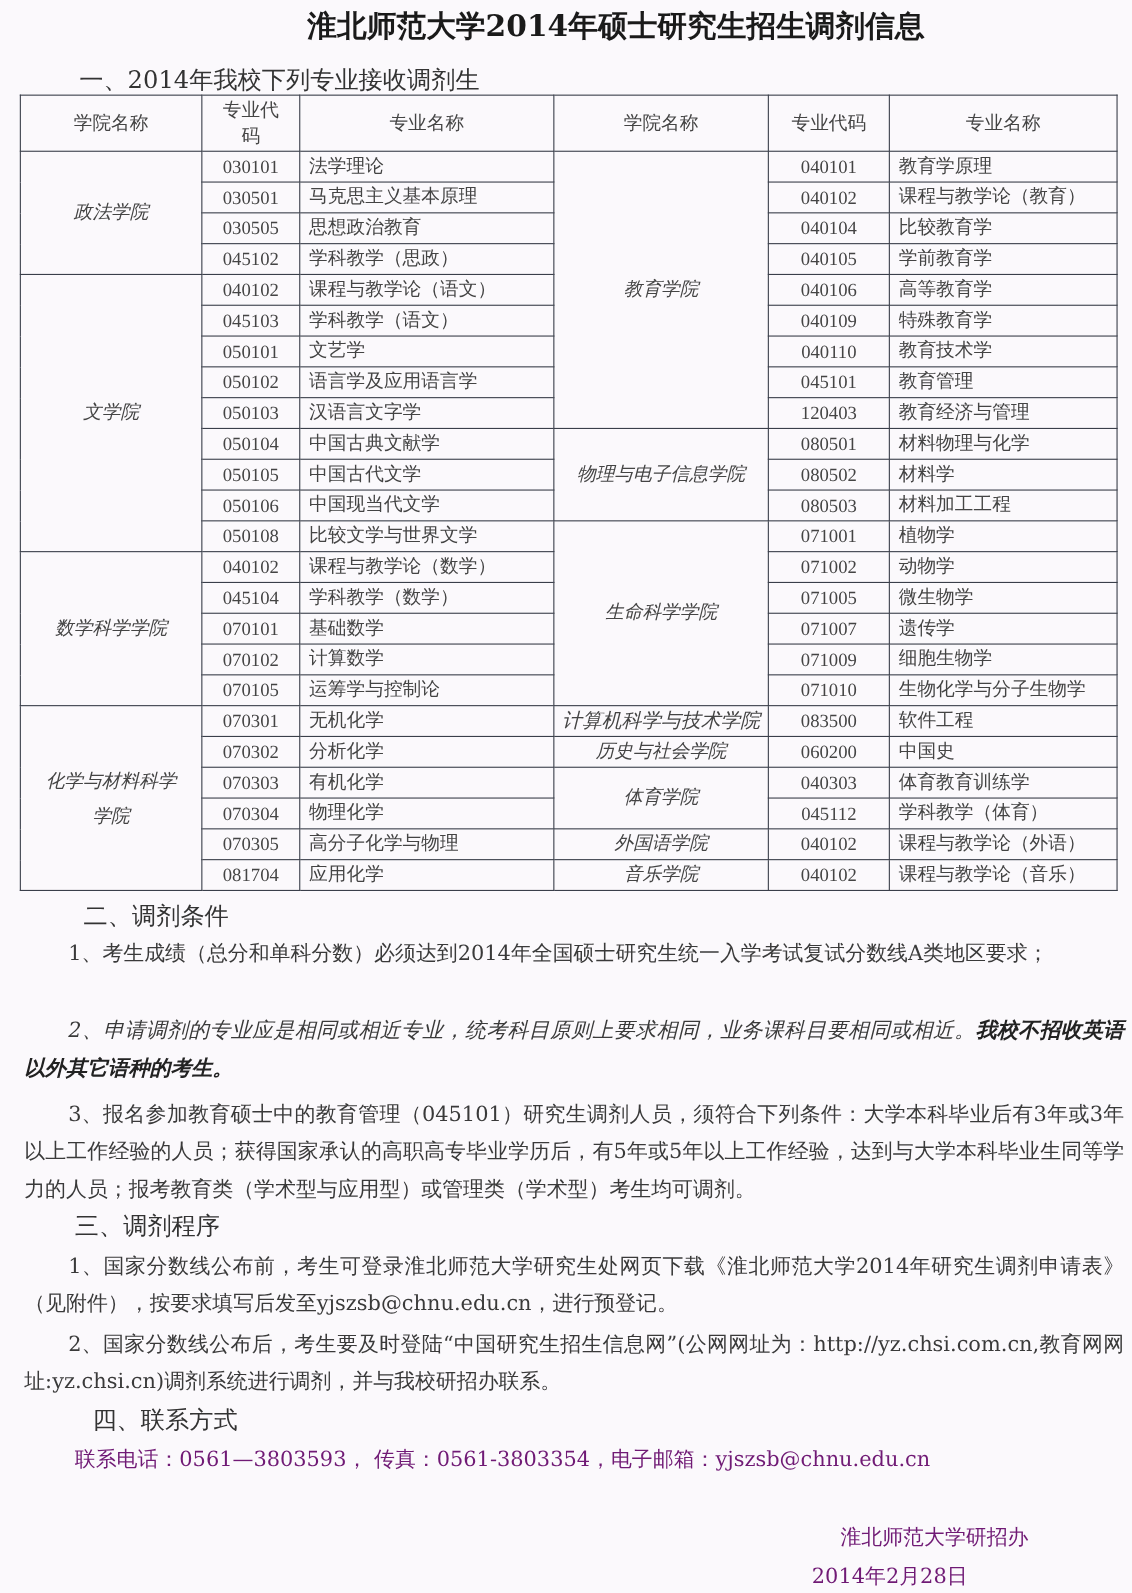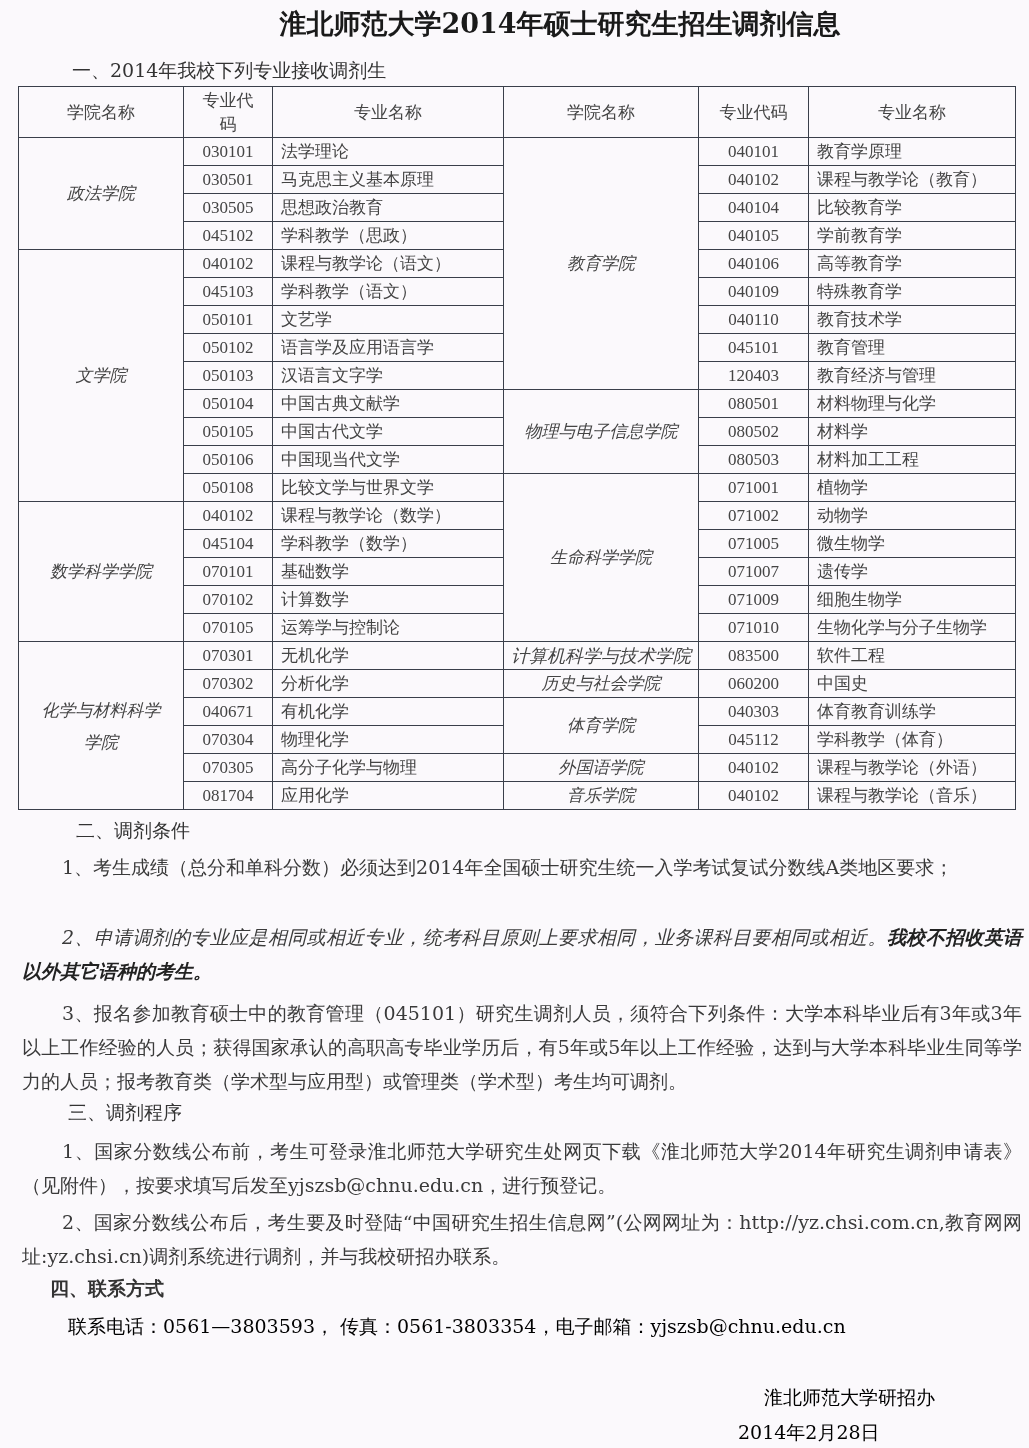--- a/index.html
+++ b/index.html
@@ -9,21 +9,21 @@
     font-family: "DejaVu Serif", "Liberation Serif", serif;
     color: #333;
     position: relative;
   }
   .title {
     position: absolute; left: 0; width: 1120px; top: 6px;
     text-align: center; font-size: 27px; font-weight: bold; color: #1a1a1a;
     letter-spacing: 0px;
   }
   .sec-head {
-    position: absolute; font-size: 19px; color: #333;
+    position: absolute; font-size: 22px; color: #333;
   }
   table.grid {
     position: absolute; left: 18px; top: 86px;
     border-collapse: collapse;
     table-layout: fixed;
     width: 997px;
     font-size: 17px;
   }
   table.grid td, table.grid th {
     border: 1px solid #3a3f4a;
@@ -40,21 +40,21 @@
   table.grid td.code { text-align: center; font-family: "Liberation Serif", serif; font-size: 17px; }
   table.grid td.name { text-align: left; padding-left: 8px; }
   table.grid td.college-small { font-size: 18px; }
   .para {
     position: absolute; left: 22px; width: 1000px;
     font-size: 19px; line-height: 34px; color: #3a3a3a;
     text-align: justify;
   }
   .para .indent { display: inline-block; width: 40px; }
   .bold { font-weight: bold; color: #222; }
-  .sig { position: absolute; font-size: 19px; color: #000000; }
+  .sig { position: absolute; font-size: 19px; color: #701a75; }
 </style>
 </head>
 <body>
 
 <div class="title">淮北师范大学2014年硕士研究生招生调剂信息</div>
 
 <div class="sec-head" style="left:72px; top:58px;">一、2014年我校下列专业接收调剂生</div>
 
 <table class="grid">
   <colgroup>
@@ -202,21 +202,21 @@
         <td class="name">软件工程</td>
       </tr>
       <tr>
         <td class="code">070302</td>
         <td class="name">分析化学</td>
         <td class="college" rowspan="1">历史与社会学院</td>
         <td class="code">060200</td>
         <td class="name">中国史</td>
       </tr>
       <tr>
-        <td class="code">040671</td>
+        <td class="code">070303</td>
         <td class="name">有机化学</td>
         <td class="college" rowspan="2">体育学院</td>
         <td class="code">040303</td>
         <td class="name">体育教育训练学</td>
       </tr>
       <tr>
         <td class="code">070304</td>
         <td class="name">物理化学</td>
         <td class="code">045112</td>
         <td class="name">学科教学（体育）</td>
@@ -242,17 +242,17 @@
 
 <div class="para" style="top:850px;"><span class="indent"></span><span>1、考生成绩（总分和单科分数）必须达到2014年全国硕士研究生统一入学考试复试分数线A类地区要求；</span></div>
 <div class="para" style="top:920px;font-style:italic;"><span class="indent"></span><span>2、申请调剂的专业应是相同或相近专业，统考科目原则上要求相同，业务课科目要相同或相近。</span><span class="bold">我校不招收英语以外其它语种的考生。</span></div>
 <div class="para" style="top:996px;"><span class="indent"></span><span>3、报名参加教育硕士中的教育管理（045101）研究生调剂人员，须符合下列条件：大学本科毕业后有3年或3年以上工作经验的人员；获得国家承认的高职高专毕业学历后，有5年或5年以上工作经验，达到与大学本科毕业生同等学力的人员；报考教育类（学术型与应用型）或管理类（学术型）考生均可调剂。</span></div>
 
 <div class="sec-head" style="left:68px; top:1100px;">三、调剂程序</div>
 
 <div class="para" style="top:1134px;"><span class="indent"></span><span>1、国家分数线公布前，考生可登录淮北师范大学研究生处网页下载《淮北师范大学2014年研究生调剂申请表》（见附件），按要求填写后发至yjszsb@chnu.edu.cn，进行预登记。</span></div>
 <div class="para" style="top:1205px;"><span class="indent"></span><span>2、国家分数线公布后，考生要及时登陆“中国研究生招生信息网”(公网网址为：http://yz.chsi.com.cn,教育网网址:yz.chsi.cn)调剂系统进行调剂，并与我校研招办联系。</span></div>
 
-<div class="sec-head" style="left:50px; top:1276px;font-weight:bold;">四、联系方式</div>
+<div class="sec-head" style="left:84px; top:1276px;">四、联系方式</div>
 <div class="sig" style="left:68px; top:1314px;">联系电话：0561—3803593，  传真：0561-3803354，电子邮箱：yjszsb@chnu.edu.cn</div>
 
 <div class="sig" style="left:764px; top:1385px;">淮北师范大学研招办</div>
 <div class="sig" style="left:738px; top:1420px;">2014年2月28日</div>
 
 </body></html>

